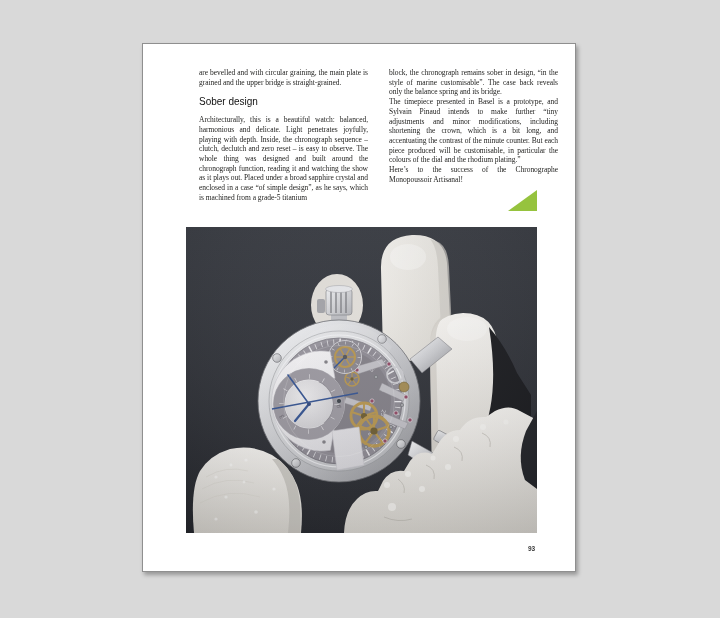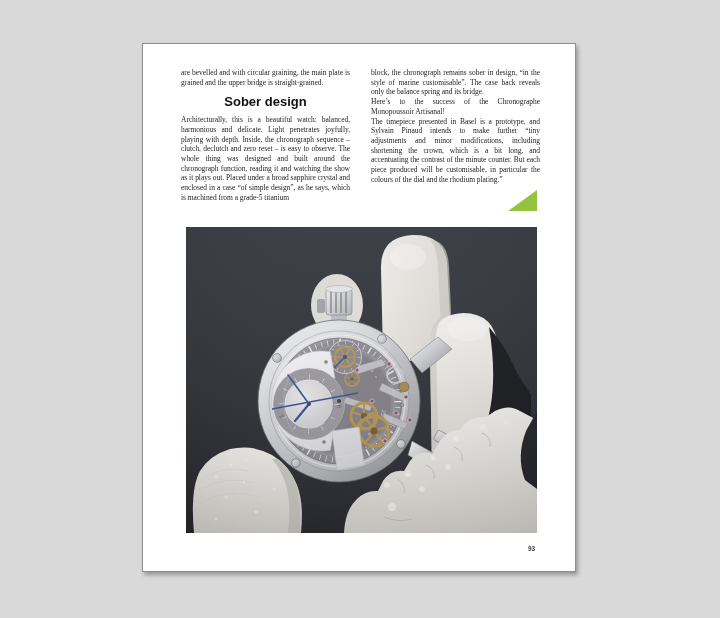--- a/index.html
+++ b/index.html
@@ -12,37 +12,37 @@
   }
   .page{
     position:absolute;left:142px;top:43px;
     width:434px;height:529px;
     background:var(--paper,#ffffff);
     border:1px solid #8f8f8f;
     box-shadow:2px 3px 4px rgba(0,0,0,0.30);
     box-sizing:border-box;
   }
   .text-cols{
-    position:absolute;left:38px;top:24px;width:359px;
+    position:absolute;left:56px;top:24px;width:359px;
     display:flex;gap:21px;
   }
   .col{
     width:174px;
     font-size:7.5px;line-height:9.7px;
     letter-spacing:-0.04px;
     text-align:justify;
     color:var(--text,#1d1d1b);
   }
   .col p{margin:0;}
   .col h2{
     font-family:"Liberation Sans", sans-serif;
-    font-size:13px;font-weight:bold;
+    font-size:10px;font-weight:normal;
     color:#111;
     margin:10px 0 8px 0;
-    text-align:center;letter-spacing:0;
+    text-align:left;letter-spacing:0;
   }
   .triangle{
     position:absolute;left:365px;top:146px;
     width:0;height:0;
     border-left:29px solid transparent;
     border-bottom:21px solid var(--accent-green,#96c33e);
   }
   .photo{
     position:absolute;left:43px;top:183px;
     width:351px;height:306px;
@@ -63,22 +63,22 @@
   <div class="page">
 
     <div class="text-cols">
       <div class="col">
         <p>are bevelled and with circular graining, the main plate is grained and the upper bridge is straight-grained.</p>
         <h2>Sober design</h2>
         <p>Architecturally, this is a beautiful watch: balanced, harmonious and delicate. Light penetrates joyfully, playing with depth. Inside, the chronograph sequence – clutch, declutch and zero reset – is easy to observe. The whole thing was designed and built around the chronograph function, reading it and watching the show as it plays out. Placed under a broad sapphire crystal and enclosed in a case “of simple design”, as he says, which is machined from a grade-5 titanium</p>
       </div>
       <div class="col">
         <p>block, the chronograph remains sober in design, “in the style of marine customisable”. The case back reveals only the balance spring and its bridge.</p>
+        <p>The timepiece presented in Basel is a prototype, and Sylvain Pinaud intends to make further “tiny adjustments and minor modifications, including shortening the crown, which is a bit long, and accentuating the contrast of the minute counter. But each piece produced will be customisable, in particular the colours of the dial and the rhodium plating.”</p>
         <p>Here’s to the success of the Chronographe Monopoussoir Artisanal!</p>
-        <p>The timepiece presented in Basel is a prototype, and Sylvain Pinaud intends to make further “tiny adjustments and minor modifications, including shortening the crown, which is a bit long, and accentuating the contrast of the minute counter. But each piece produced will be customisable, in particular the colours of the dial and the rhodium plating.”</p>
       </div>
     </div>
 
     <div class="triangle"></div>
 
     <div class="photo" role="img" aria-label="Skeletonised monopusher chronograph wristwatch held between the fingers of a white plaster hand on a dark background">
       <svg width="351" height="306" viewBox="0 0 351 306" xmlns="http://www.w3.org/2000/svg">
         <defs>
           <linearGradient id="bgG" x1="0" y1="0" x2="0" y2="1">
             <stop offset="0" stop-color="#33363d"></stop>

